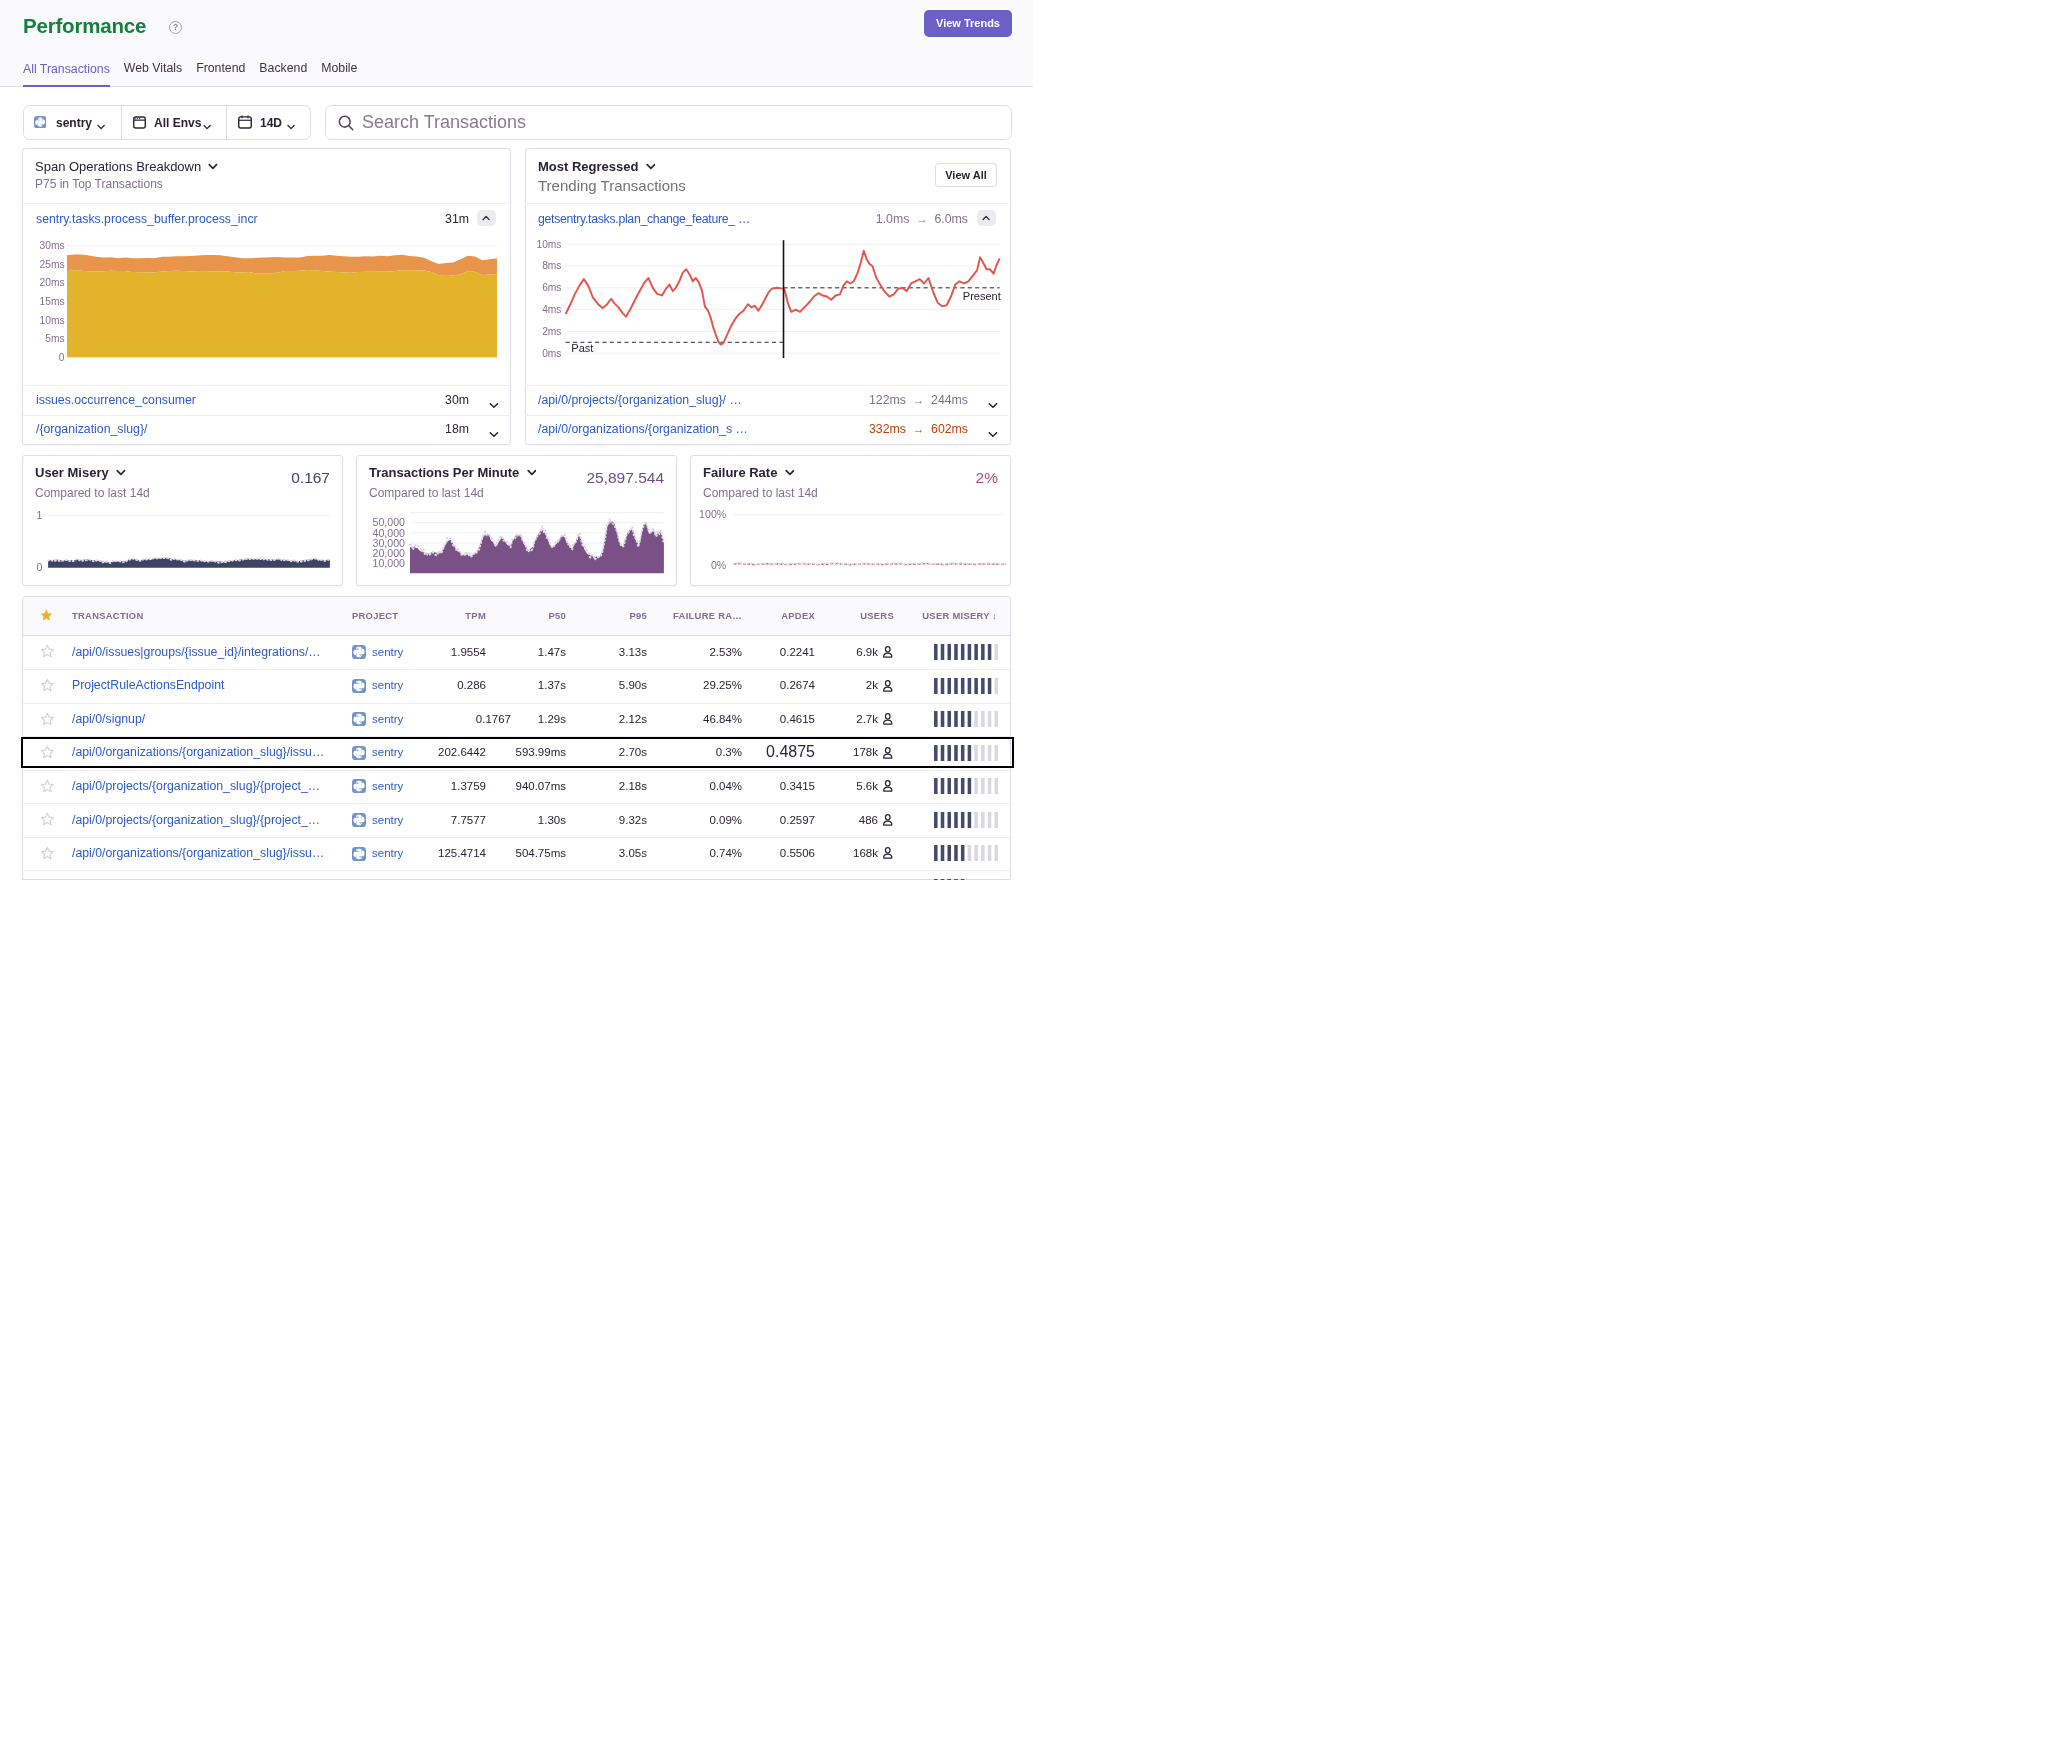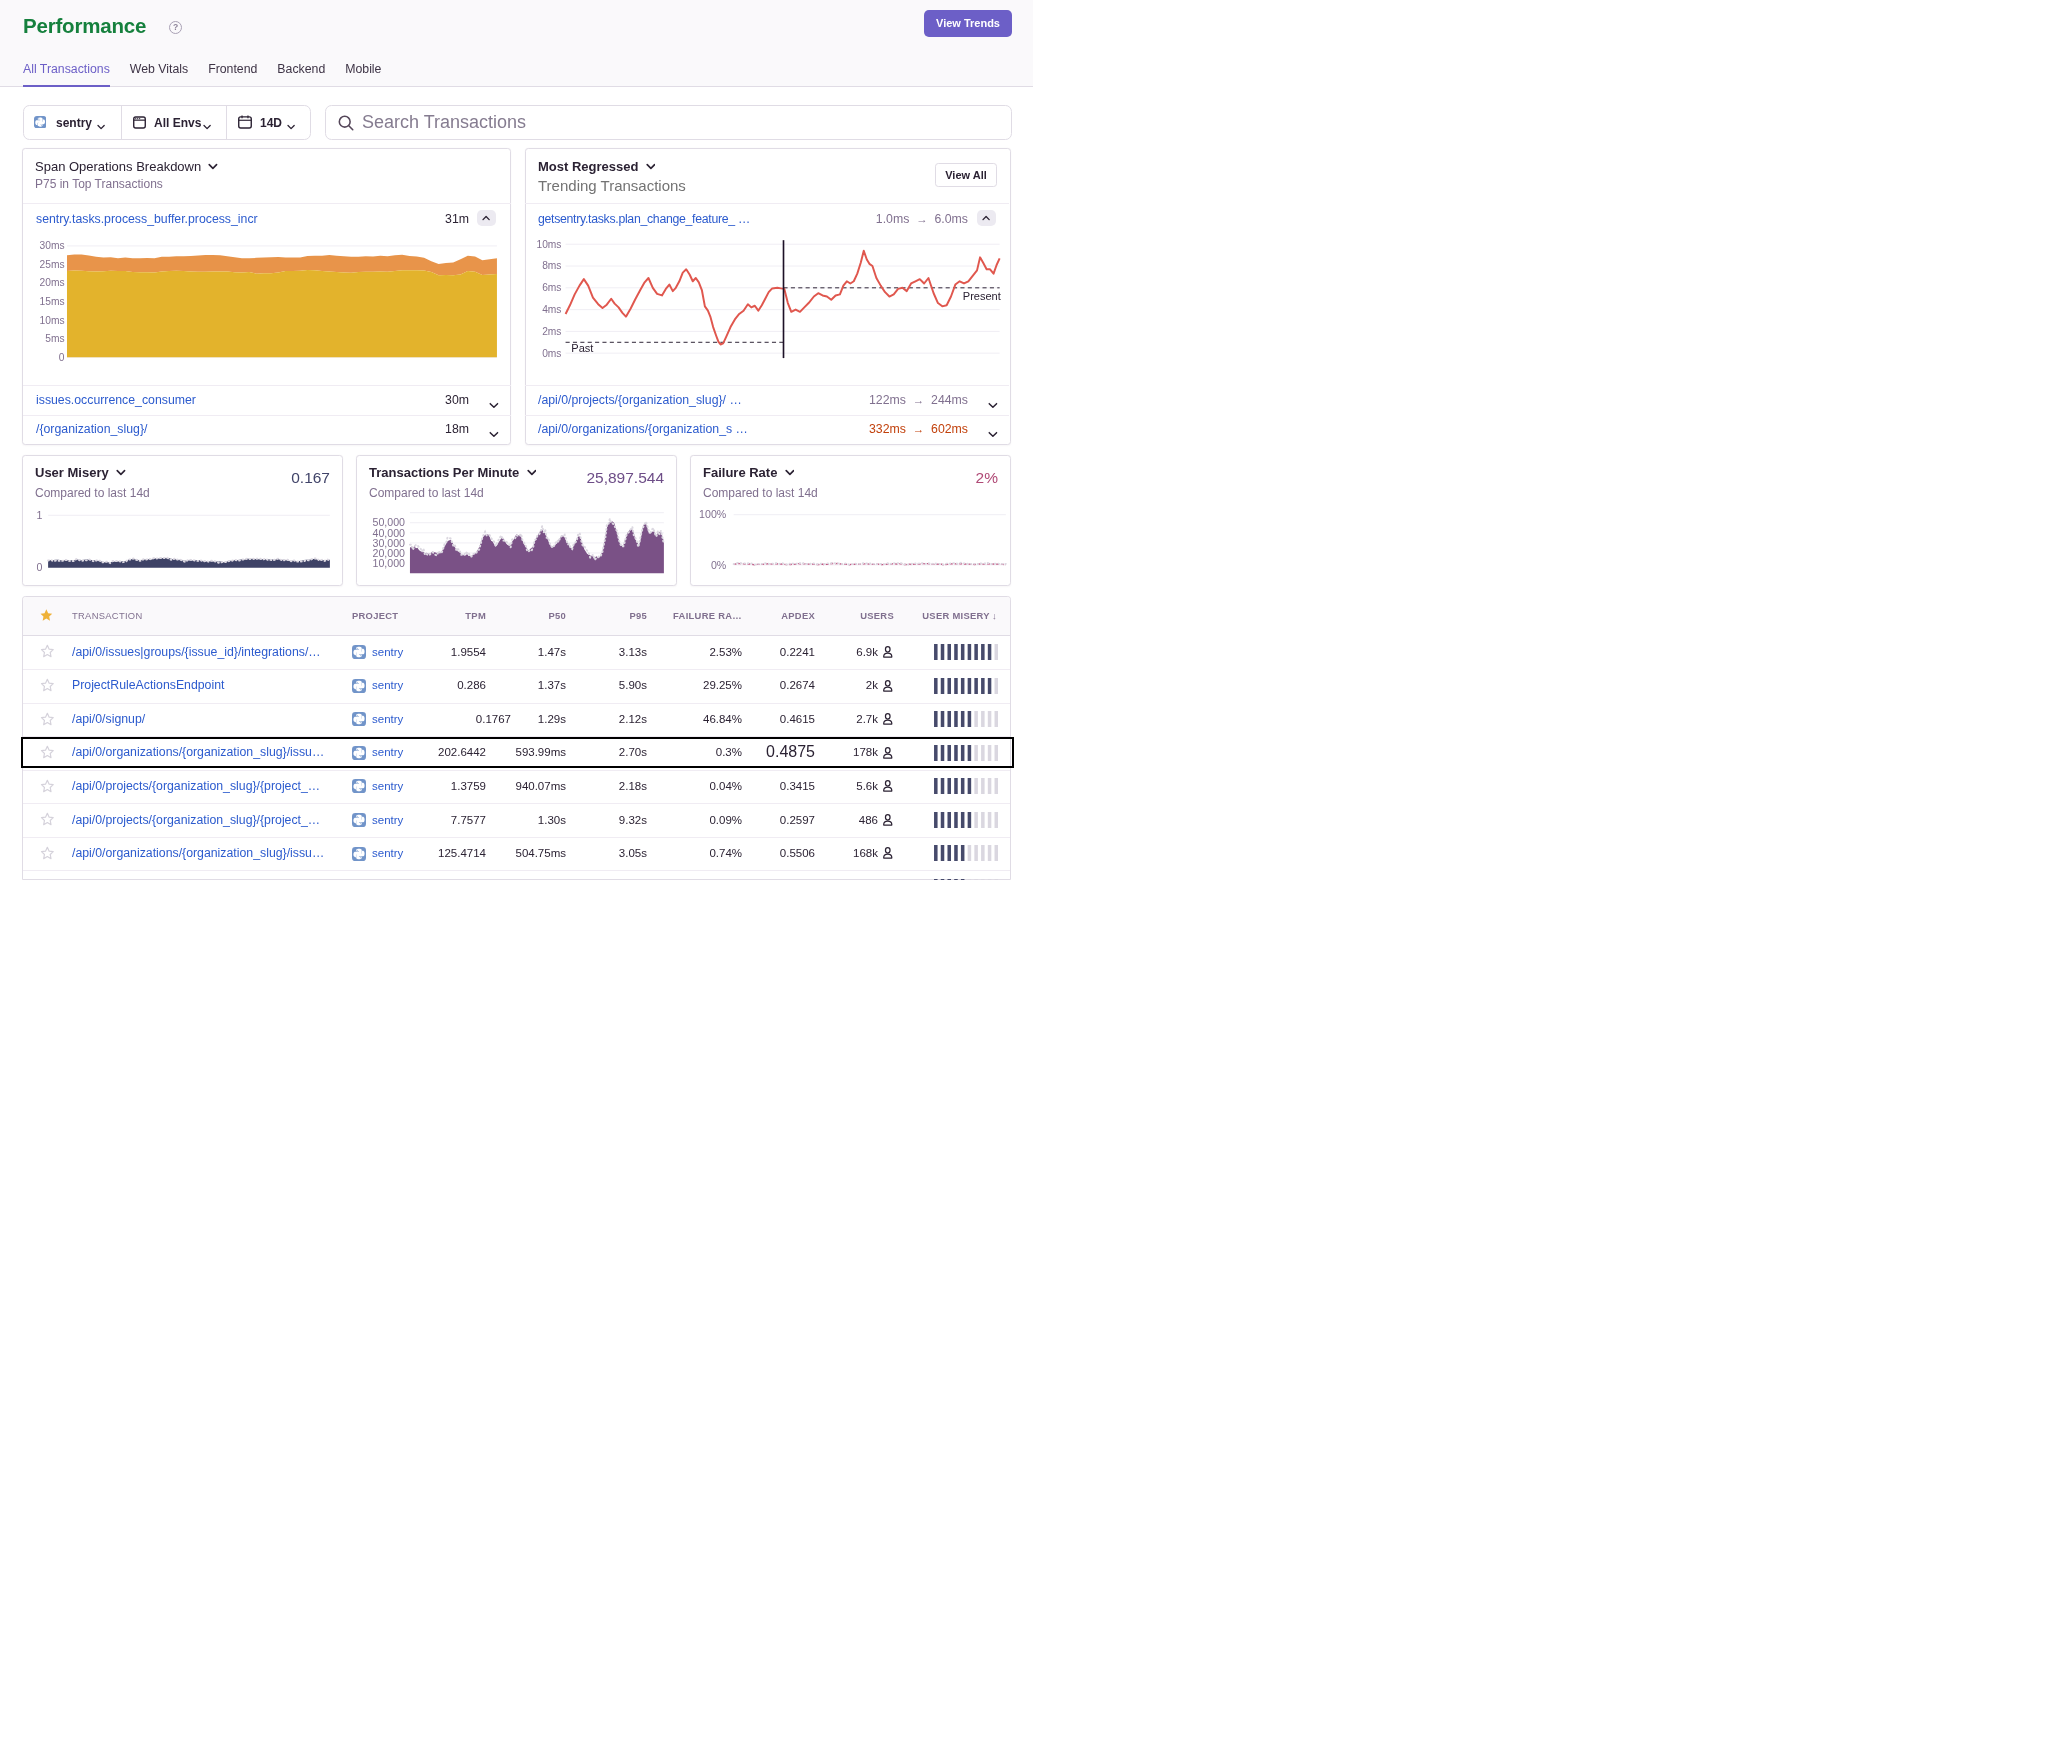--- a/index.html
+++ b/index.html
@@ -1,21 +1,21 @@
 <!DOCTYPE html>
 <html style="font-size:13px"><head><meta charset="utf-8"><style>
 * { margin:0; padding:0; box-sizing:border-box; }
 html,body { width:1033px; height:880px; background:#fff; font-family:"Liberation Sans", sans-serif; position:relative; overflow:hidden; }
 .abs { position:absolute; }
 </style></head><body>
 <div class="abs" style="left:0;top:0;width:1033px;height:87px;background:#FAF9FB;border-bottom:0.8px solid #E0DCE5"></div>
 <div class="abs" style="left:23px;top:14px;font-size:20.5px;font-weight:bold;color:#15803d;letter-spacing:-0.2px">Performance</div>
 <div class="abs" style="left:169px;top:20.5px;width:13px;height:13px;border:1.5px solid #A9A1B5;border-radius:50%;color:#8D8499;font-size:8.6px;font-weight:bold;text-align:center;line-height:10.2px">?</div>
 <div class="abs" style="left:924px;top:9.8px;width:88px;height:27px;background:#6C5FC7;border-radius:4.9px;color:#fff;font-size:11px;font-weight:bold;text-align:center;line-height:27px">View Trends</div>
-<div class="abs" style="left:23px;top:62px;height:24.5px;display:flex;gap:20px;font-size:12.3px;">
+<div class="abs" style="left:23px;top:62px;height:24.5px;display:flex;gap:14px;font-size:12.3px;align-items:flex-end">
     <div style="border-bottom:2.5px solid #6C5FC7;padding-bottom:9px;color:#6C5FC7">All Transactions</div>
     <div style="padding-bottom:11.5px;color:#3E3446">Web Vitals</div>
     <div style="padding-bottom:11.5px;color:#3E3446">Frontend</div>
     <div style="padding-bottom:11.5px;color:#3E3446">Backend</div>
     <div style="padding-bottom:11.5px;color:#3E3446">Mobile</div>
   </div>
 <div class="abs" style="left:23px;top:105px;width:288px;height:35px;background:#fff;border:0.8px solid #E0DCE5;border-radius:6.5px"></div>
 <div class="abs" style="left:121px;top:105px;width:0.8px;height:35px;background:#E0DCE5"></div>
 <div class="abs" style="left:226px;top:105px;width:0.8px;height:35px;background:#E0DCE5"></div>
 <div class="abs" style="left:34px;top:116px"><svg width="12.3" height="12.3" viewBox="0 0 100 100">
@@ -185,21 +185,21 @@
 <text x="37" y="21.1" text-anchor="end" font-size="13" fill="#80708F">100%</text>
 <text x="37" y="82.5" text-anchor="end" font-size="13" fill="#80708F">0%</text>
 <path d="M46.0 77.2 L48.4 76.9 L50.8 76.3 L53.2 76.5 L55.6 76.2 L58.0 76.6 L60.4 76.9 L62.8 77.1 L65.2 76.7 L67.6 77.0 L70.0 77.5 L72.4 77.8 L74.7 77.4 L77.1 77.3 L79.5 77.3 L81.9 77.3 L84.3 76.8 L86.7 76.4 L89.1 76.9 L91.5 76.9 L93.9 76.7 L96.3 76.7 L98.7 76.6 L101.1 77.1 L103.5 76.8 L105.9 77.1 L108.3 77.4 L110.7 77.7 L113.1 77.1 L115.5 77.5 L117.9 77.0 L120.3 77.3 L122.7 77.1 L125.1 76.5 L127.5 76.8 L129.8 76.2 L132.2 76.6 L134.6 76.9 L137.0 77.0 L139.4 77.0 L141.8 77.0 L144.2 76.9 L146.6 77.7 L149.0 77.5 L151.4 77.7 L153.8 77.0 L156.2 77.5 L158.6 77.4 L161.0 77.2 L163.4 76.8 L165.8 76.3 L168.2 76.2 L170.6 76.4 L173.0 76.3 L175.4 76.5 L177.8 77.1 L180.2 77.4 L182.6 77.0 L184.9 77.2 L187.3 77.8 L189.7 77.3 L192.1 77.4 L194.5 77.2 L196.9 77.1 L199.3 77.1 L201.7 77.1 L204.1 76.7 L206.5 76.7 L208.9 76.2 L211.3 77.0 L213.7 76.5 L216.1 77.3 L218.5 77.3 L220.9 77.1 L223.3 77.2 L225.7 77.5 L228.1 77.7 L230.5 77.3 L232.9 77.2 L235.3 76.6 L237.7 77.0 L240.1 76.7 L242.4 76.2 L244.8 76.9 L247.2 76.7 L249.6 76.5 L252.0 76.7 L254.4 77.5 L256.8 77.6 L259.2 77.7 L261.6 77.1 L264.0 77.6 L266.4 77.2 L268.8 76.9 L271.2 77.2 L273.6 77.0 L276.0 76.3 L278.4 76.5 L280.8 76.7 L283.2 76.4 L285.6 76.8 L288.0 77.0 L290.4 77.4 L292.8 77.0 L295.2 77.0 L297.5 77.3 L299.9 77.1 L302.3 77.8 L304.7 77.5 L307.1 77.2 L309.5 76.6 L311.9 76.5 L314.3 76.8 L316.7 76.8 L319.1 76.6 L321.5 76.6 L323.9 76.4 L326.3 77.1 L328.7 76.8 L331.1 77.0 L333.5 77.1 L335.9 77.2 L338.3 77.4 L340.7 77.5 L343.1 77.4 L345.5 77.2 L347.9 76.7 L350.3 77.1 L352.6 76.9 L355.0 76.4 L357.4 76.8 L359.8 77.0 L362.2 77.1 L364.6 76.9 L367.0 77.2 L369.4 76.9 L371.8 77.1 L374.2 77.1 L376.6 77.6 L379.0 77.7" fill="none" stroke="#C25480" stroke-width="1.7" stroke-dasharray="3.5 2.2"></path>
 <path d="M46.0 77.1 L48.4 76.3 L50.8 75.5 L53.2 76.0 L55.6 76.0 L58.0 76.2 L60.4 76.2 L62.8 76.3 L65.2 75.8 L67.6 76.1 L70.0 76.8 L72.4 77.7 L74.7 76.5 L77.1 76.9 L79.5 76.7 L81.9 76.9 L84.3 76.0 L86.7 76.2 L89.1 76.6 L91.5 76.7 L93.9 76.5 L96.3 75.7 L98.7 76.0 L101.1 76.8 L103.5 76.4 L105.9 76.0 L108.3 76.8 L110.7 77.4 L113.1 76.2 L115.5 76.8 L117.9 75.9 L120.3 77.2 L122.7 76.6 L125.1 75.6 L127.5 75.9 L129.8 75.2 L132.2 76.5 L134.6 76.6 L137.0 76.9 L139.4 76.8 L141.8 75.9 L144.2 76.3 L146.6 76.7 L149.0 77.1 L151.4 76.7 L153.8 76.5 L156.2 77.2 L158.6 76.5 L161.0 76.2 L163.4 76.7 L165.8 75.6 L168.2 75.6 L170.6 76.2 L173.0 75.9 L175.4 76.3 L177.8 76.9 L180.2 77.2 L182.6 76.3 L184.9 76.5 L187.3 77.6 L189.7 77.3 L192.1 77.0 L194.5 76.5 L196.9 76.9 L199.3 76.7 L201.7 76.8 L204.1 75.9 L206.5 76.1 L208.9 76.2 L211.3 76.9 L213.7 76.1 L216.1 76.7 L218.5 76.6 L220.9 77.0 L223.3 77.0 L225.7 76.7 L228.1 77.3 L230.5 77.0 L232.9 76.9 L235.3 75.5 L237.7 76.7 L240.1 76.1 L242.4 75.8 L244.8 76.5 L247.2 75.8 L249.6 75.4 L252.0 76.3 L254.4 77.3 L256.8 76.8 L259.2 77.5 L261.6 77.1 L264.0 76.6 L266.4 76.7 L268.8 76.0 L271.2 76.7 L273.6 76.1 L276.0 75.8 L278.4 76.3 L280.8 76.7 L283.2 75.8 L285.6 76.1 L288.0 76.0 L290.4 77.3 L292.8 76.3 L295.2 76.6 L297.5 76.8 L299.9 76.9 L302.3 77.5 L304.7 77.0 L307.1 76.2 L309.5 76.5 L311.9 75.9 L314.3 75.9 L316.7 75.7 L319.1 76.4 L321.5 76.5 L323.9 75.3 L326.3 76.0 L328.7 76.3 L331.1 77.0 L333.5 76.1 L335.9 76.8 L338.3 76.4 L340.7 76.8 L343.1 76.5 L345.5 77.1 L347.9 75.8 L350.3 76.9 L352.6 76.4 L355.0 75.4 L357.4 75.8 L359.8 76.8 L362.2 76.9 L364.6 76.4 L367.0 76.7 L369.4 76.4 L371.8 76.9 L374.2 76.8 L376.6 76.8 L379.0 76.7" fill="none" stroke="#DCD8E1" stroke-width="2.2" stroke-dasharray="1 3.4" stroke-linecap="round"></path>
 </svg>
 <div style="position:absolute;left:22px;top:596px;width:989px;height:284px;background:#fff;border:0.8px solid #E0DCE5;border-radius:3.3px 3.3px 0 0;overflow:hidden"></div>
 <div style="position:absolute;left:23px;top:597px;width:987px;height:39px;background:#FAF9FB;border-bottom:0.8px solid #E0DCE5;border-radius:3.3px 3.3px 0 0"></div>
 <div style="position:absolute;left:39px;top:608px"><svg width="14.7" height="14.7" viewBox="0 0 20 20">
       <path d="M10 1.8 l2.47 5.27 5.53 0.63 -4.1 3.85 1.1 5.67 -5 -2.85 -5 2.85 1.1 -5.67 -4.1 -3.85 5.53 -0.63 Z" fill="#EFB238" stroke="none" stroke-width="0" stroke-linejoin="round"></path>
     </svg></div>
-<div style="position:absolute;left:72px;top:609px;font-size:9.4px;font-weight:normal;color:#80708F;letter-spacing:0.3px;line-height:13px">TRANSACTION</div>
+<div style="position:absolute;left:72px;top:609px;font-size:9.4px;font-weight:bold;color:#80708F;letter-spacing:0.3px;line-height:13px">TRANSACTION</div>
 <div style="position:absolute;left:352px;top:609px;font-size:9.4px;font-weight:bold;color:#80708F;letter-spacing:0.3px;line-height:13px">PROJECT</div>
 <div style="position:absolute;right:547px;top:609px;font-size:9.4px;font-weight:bold;color:#80708F;letter-spacing:0.3px;line-height:13px">TPM</div>
 <div style="position:absolute;right:467px;top:609px;font-size:9.4px;font-weight:bold;color:#80708F;letter-spacing:0.3px;line-height:13px">P50</div>
 <div style="position:absolute;right:386px;top:609px;font-size:9.4px;font-weight:bold;color:#80708F;letter-spacing:0.3px;line-height:13px">P95</div>
 <div style="position:absolute;right:291px;top:609px;font-size:9.4px;font-weight:bold;color:#80708F;letter-spacing:0.3px;line-height:13px">FAILURE RA…</div>
 <div style="position:absolute;right:218px;top:609px;font-size:9.4px;font-weight:bold;color:#80708F;letter-spacing:0.3px;line-height:13px">APDEX</div>
 <div style="position:absolute;right:139px;top:609px;font-size:9.4px;font-weight:bold;color:#80708F;letter-spacing:0.3px;line-height:13px">USERS</div>
 <div style="position:absolute;right:36px;top:609px;font-size:9.4px;font-weight:bold;color:#80708F;letter-spacing:0.3px;line-height:13px">USER MISERY <span style="font-weight:normal">↓</span></div>
 <div style="position:absolute;left:40px;top:644px"><svg width="14.7" height="14.7" viewBox="0 0 20 20">
       <path d="M10 1.8 l2.47 5.27 5.53 0.63 -4.1 3.85 1.1 5.67 -5 -2.85 -5 2.85 1.1 -5.67 -4.1 -3.85 5.53 -0.63 Z" fill="none" stroke="#D5D2DB" stroke-width="1.6" stroke-linejoin="round"></path>

